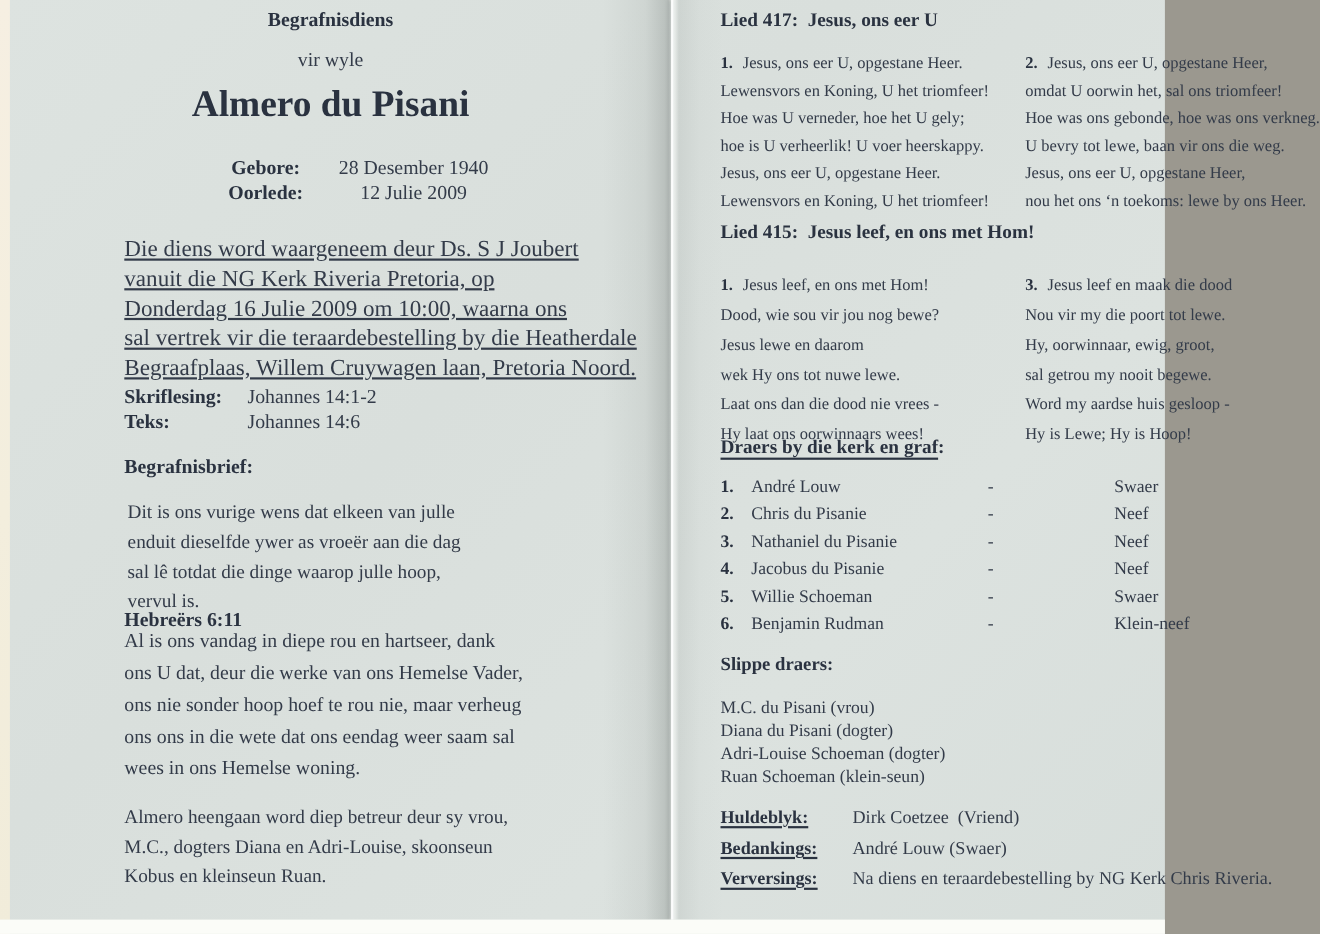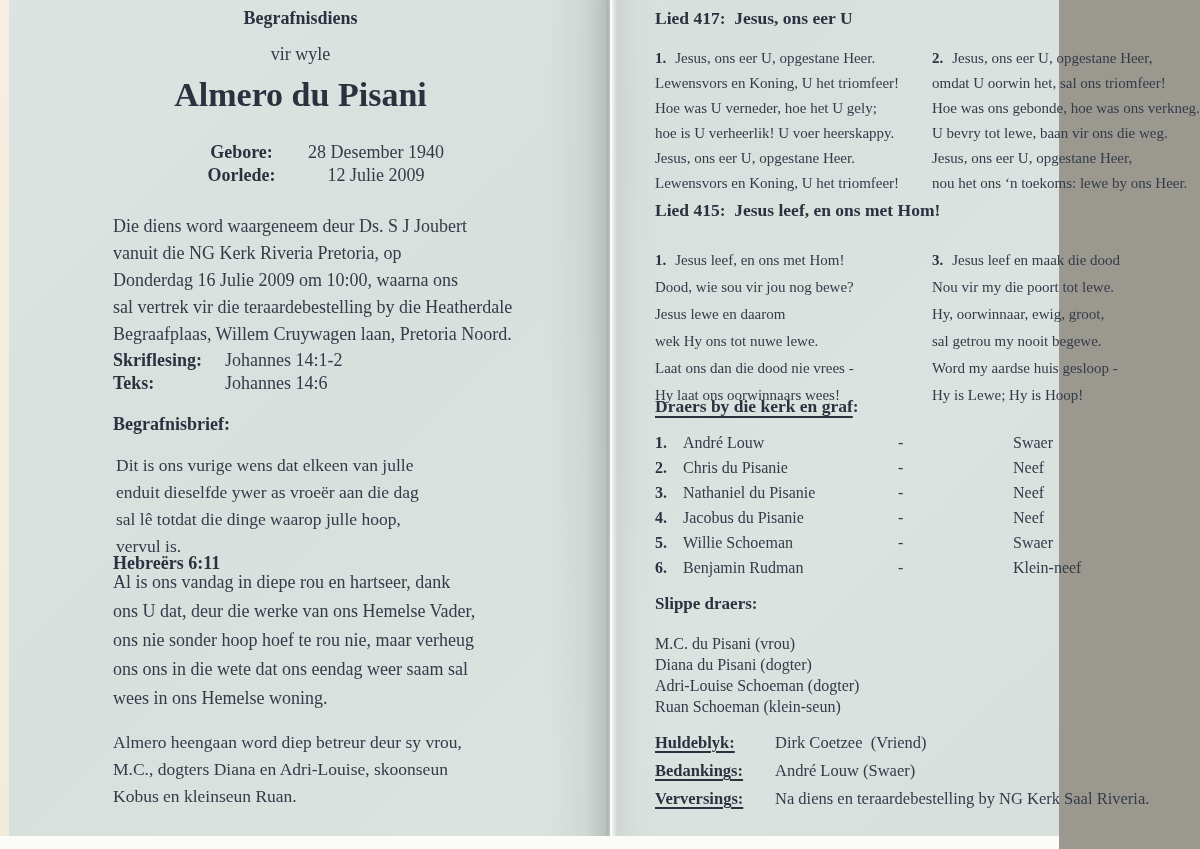--- a/index.html
+++ b/index.html
@@ -48,21 +48,21 @@
 
   .pre  { white-space: pre; }
   .blk  { position: absolute; left: 0; }
 
   
   .prog-header   { top: 8px;  width: 375px; text-align: center; font-weight: bold; font-size: 18px; color: #2a3240; }
   .prog-sub      { top: 44px; width: 375px; text-align: center; font-size: 18px; }
   .deceased-name { top: 76px; width: 375px; text-align: center; font-weight: bold; font-size: 34px; color: #2a3240; }
   .vitals        { top: 141px; left: 62px; font-size: 18px; line-height: 23px; text-align: center; }
   .vitals .row   { display: grid; grid-template-columns: 133px auto; }
-  .service-para  { top: 213px; font-size: 18px; line-height: 27px; }
+  .service-para  { top: 213px; font-size: 21px; line-height: 27px; text-decoration: underline; }
   .readings      { top: 349px; font-size: 18px; line-height: 23px; }
   .readings .row { display: grid; grid-template-columns: 112px auto; }
   .letter-head   { top: 414px; font-weight: bold; font-size: 18px; color: #2a3240; }
   .letter-body   { top: 452px; left: 3px; font-size: 17.5px; line-height: 27px; }
   .scripture-head{ top: 553px; font-weight: bold; font-size: 18px; color: #2a3240; }
   .scripture-body{ top: 568px; font-size: 18px; line-height: 29px; }
   .family-para   { top: 729px; font-size: 17.5px; line-height: 27px; }
   b, .bold { font-weight: bold; color: #2a3240; }
 
   
@@ -258,18 +258,18 @@
       <div class="row">
         <span class="lbl">Huldeblyk:</span>
         <span class="val">Dirk Coetzee  (Vriend)</span>
       </div>
       <div class="row">
         <span class="lbl">Bedankings:</span>
         <span class="val">André Louw (Swaer)</span>
       </div>
       <div class="row">
         <span class="lbl">Verversings:</span>
-        <span class="val">Na diens en teraardebestelling by NG Kerk Saal Riveria.</span>
+        <span class="val">Na diens en teraardebestelling by NG Kerk Chris Riveria.</span>
       </div>
     </div>
 
   </div>
 </div>
 
 </body></html>

